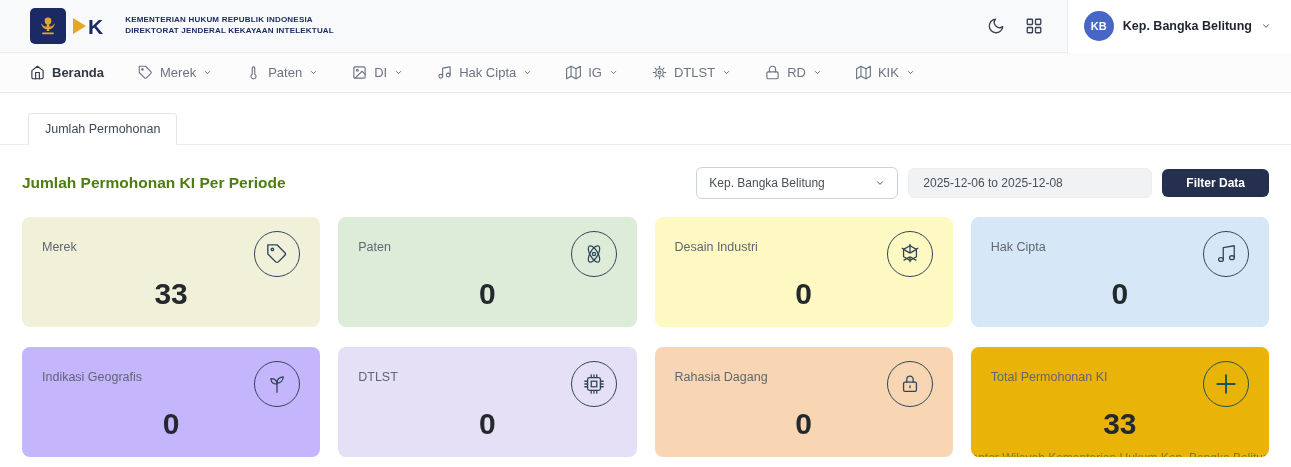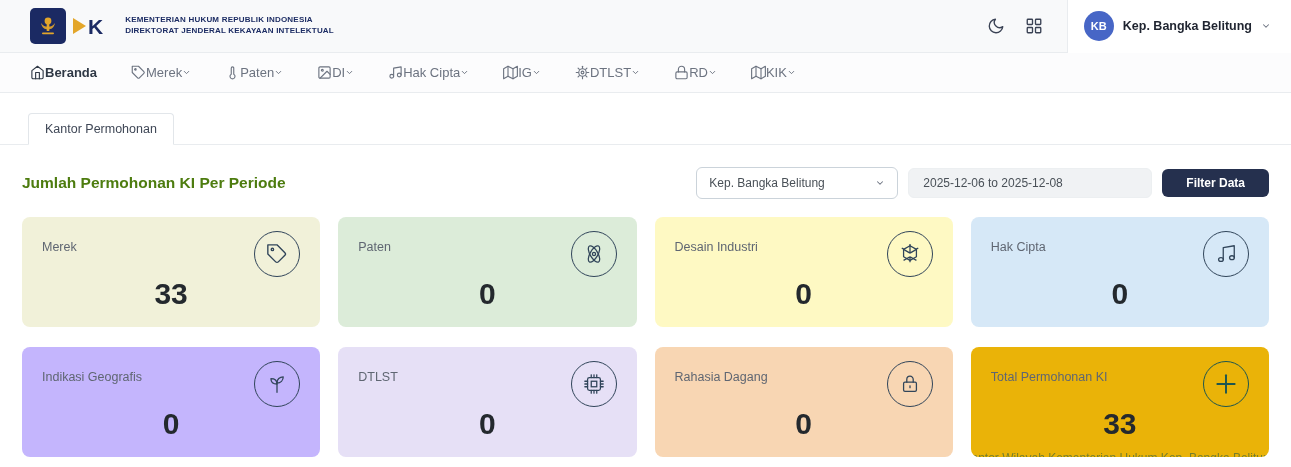--- a/index.html
+++ b/index.html
@@ -17,21 +17,21 @@
   .brand-line { font-size:8px; font-weight:700; color:#1d2d64; letter-spacing:.2px; line-height:1.35; }
   .header-right { display:flex; align-items:center; height:53px; }
   .hicon-btn { width:38px; height:38px; display:flex; align-items:center; justify-content:center; color:#3a4254; cursor:pointer; }
   .user-panel { height:53px; background:#fff; border-left:1px solid #e9ecef; display:flex; align-items:center; gap:9px; padding:0 20px 0 16px; margin-left:14px; cursor:pointer; }
   .avatar { width:30px; height:30px; border-radius:50%; color:#fff; font-size:11px; font-weight:700; display:flex; align-items:center; justify-content:center;text-align:center; }
   .user-name { font-size:12.5px; color:#1f2430; font-weight:600; }
   .chev { color:#6b7280; display:flex; }
 
   
   .nav { height:40px; background:#fcfcfd; border-bottom:1px solid #e9ecef; display:flex; align-items:center; gap:34px; padding:0 30px; }
-  .nav-item { display:flex; align-items:center; font-size:13px; color:#6c7380; cursor:pointer; white-space:nowrap; }
+  .nav-item { display:flex; align-items:center; gap:7px; font-size:13px; color:#6c7380; cursor:pointer; white-space:nowrap; }
   .nav-item.active { color:#2f3845; font-weight:600; }
   .nav-item svg { display:block; }
 
   
   .tabbar { margin-top:20px; padding:0 28px; border-bottom:1px solid #e9ecef; display:flex; }
   .tab { background:#fff; border:1px solid #e2e6ea; border-bottom:1px solid #fff; border-radius:4px 4px 0 0; margin-bottom:-1px; padding:8px 16px; font-size:12.5px; color:#3f4756; cursor:pointer; }
 
   
   .section-row { margin-top:22px; padding:0 22px; display:flex; align-items:center; justify-content:space-between; }
   .section-title { font-size:15.5px; font-weight:700; color:#4d7c0f; }
@@ -194,21 +194,21 @@
           <line x1="16" y1="6" x2="16" y2="22"></line>
         </svg>
       <span>KIK</span>
       <svg width="9" height="9" viewBox="0 0 24 24" fill="none" stroke="currentColor" stroke-width="2.5" stroke-linecap="round" stroke-linejoin="round">
           <polyline points="6 9 12 15 18 9"></polyline>
         </svg>
     </div>
   </div>
 
   <div class="tabbar">
-    <div class="tab">Kantor Permohonan</div>
+    <div class="tab">Jumlah Permohonan</div>
   </div>
 
   <div class="section-row">
     <div class="section-title">Jumlah Permohonan KI Per Periode</div>
     <div class="controls">
       <div class="select-box">
         <span>Kep. Bangka Belitung</span>
         <span class="chev">
           <svg width="10" height="10" viewBox="0 0 24 24" fill="none" stroke="currentColor" stroke-width="2.5" stroke-linecap="round" stroke-linejoin="round">
               <polyline points="6 9 12 15 18 9"></polyline>

